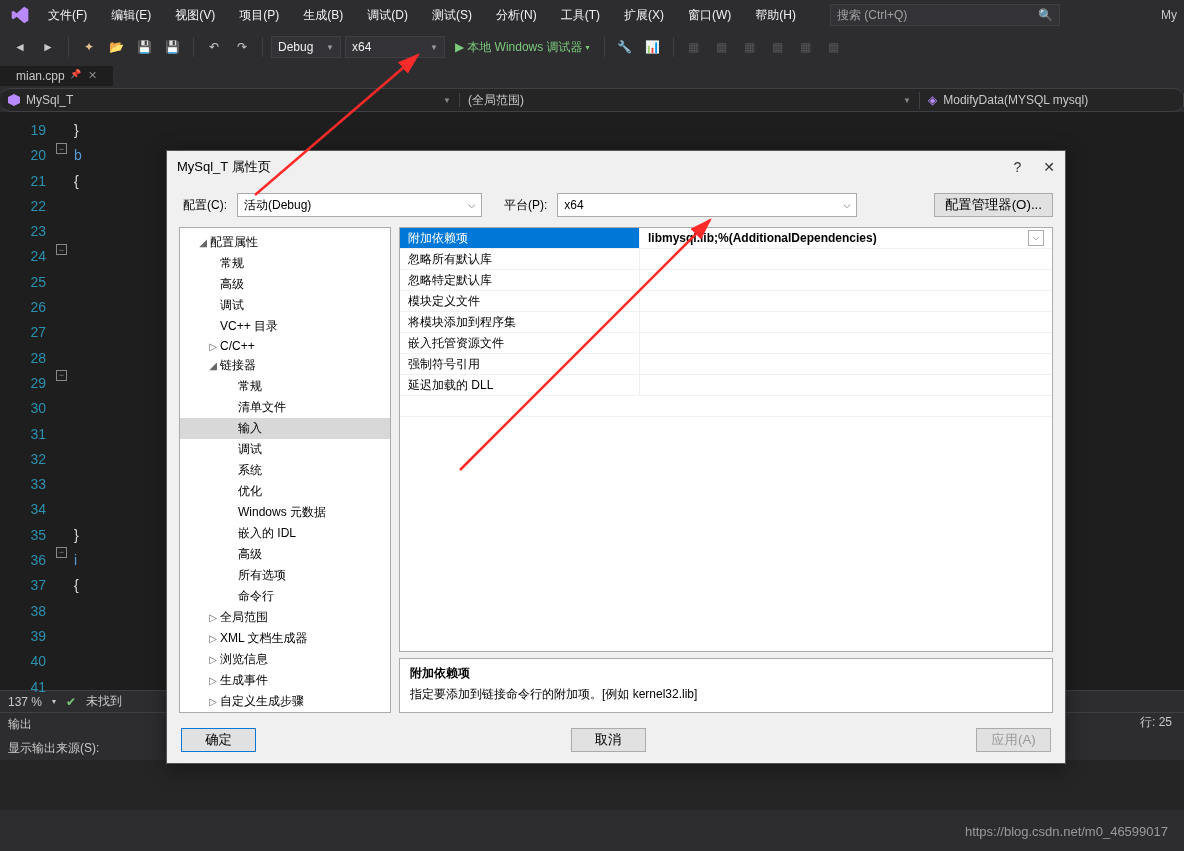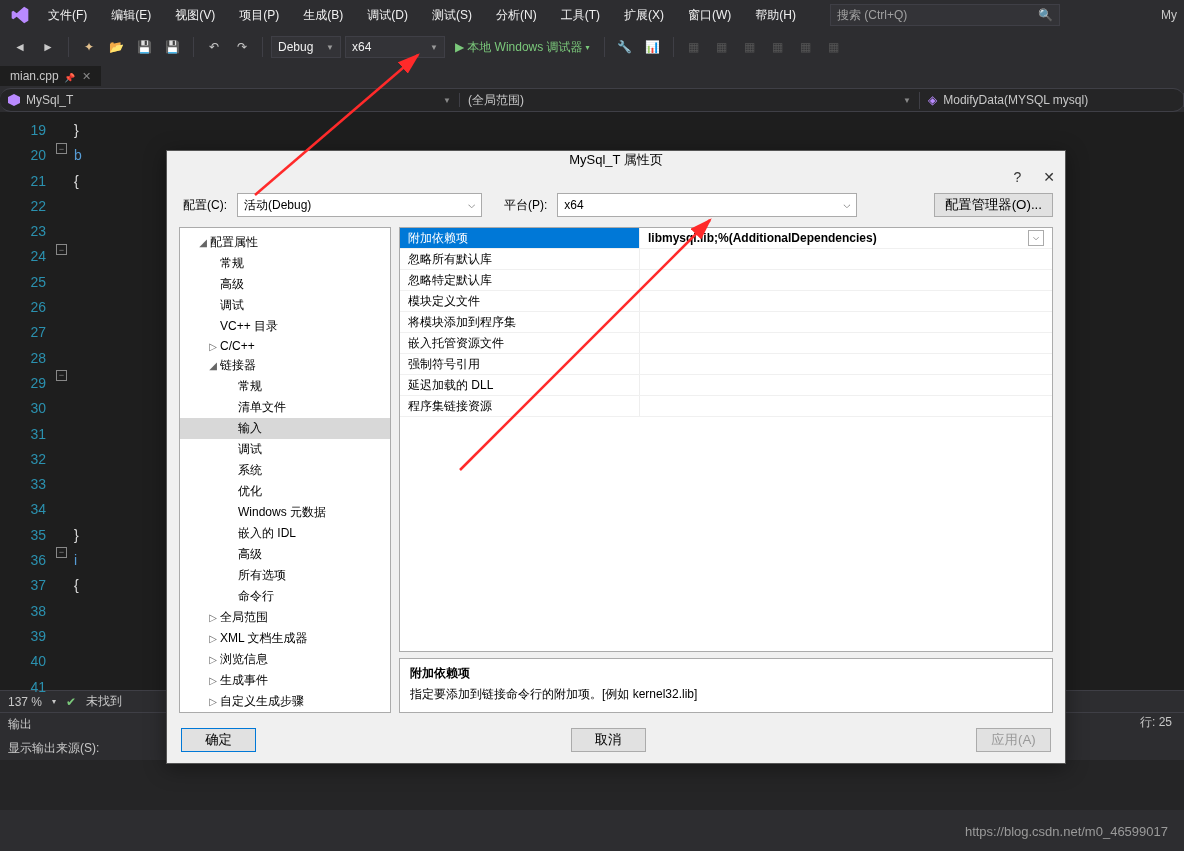--- a/index.html
+++ b/index.html
@@ -17,21 +17,21 @@
 .toolbar { height: 34px; display: flex; align-items: center; background: #2d2d30; padding: 0 8px; gap: 4px; }
 .tool-btn { width: 24px; height: 24px; display: inline-flex; align-items: center; justify-content: center; color: #c8c8c8; cursor: pointer; }
 .dropdown { background: #333337; border: 1px solid #3f3f46; height: 22px; padding: 0 6px; display: inline-flex; align-items: center; color: #f0f0f0; min-width: 70px; }
 .dropdown.debug { min-width: 70px; }
 .dropdown .caret { margin-left: auto; font-size: 8px; color: #999; }
 .debug-start { color: #7bc97b; display: inline-flex; align-items: center; gap: 3px; padding: 0 6px; }
 .sep { width: 1px; height: 20px; background: #3f3f46; margin: 0 4px; }
 
 
 .tabbar { height: 24px; background: #2d2d30; display: flex; align-items: center; }
-.tab { background: #1e1e1e; color: #c8c8c8; padding: 3px 10px; display: flex; align-items: flex-end; gap: 6px; font-size: 12px; }
+.tab { background: #1e1e1e; color: #c8c8c8; padding: 3px 16px; display: flex; align-items: flex-start; gap: 6px; font-size: 12px; }
 .tab .pin { font-size: 9px; color: #888; }
 .tab .close { font-size: 11px; color: #888; }
 
 
 .navrow { height: 24px; background: #252526; border-top: 1px solid #3f3f46; border-bottom: 1px solid #3f3f46; display: flex; align-items: center; border-radius: 11px; }
 .navitem { flex: 1; padding: 0 8px; display: flex; align-items: center; gap: 6px; color: #c8c8c8; border-right:1px solid #3f3f46; }
 .navitem .caret { margin-left: auto; font-size: 8px; color:#888; }
 .cube-icon { width:12px; height:12px; display:inline-block; }
 
 
@@ -45,21 +45,21 @@
 .statusrow { height:22px; background:#2d2d30; border-top:1px solid #3f3f46; display:flex; align-items:center; padding:0 8px; gap:10px; color:#c8c8c8; }
 .statusrow .ok-icon { color:#7bc97b; }
 
 
 .output-head { height:24px; background:#2d2d30; border-top:1px solid #3f3f46; padding:0 8px; display:flex; align-items:center; color:#c8c8c8; }
 .output-tools { height:24px; background:#2d2d30; padding:0 8px; display:flex; align-items:center; gap:8px; color:#c8c8c8; }
 .output-body { height:50px; background:#252526; }
 
 
 .dialog { position:absolute; left:166px; top:150px; width:900px; height:614px; background:#f0f0f0; border:1px solid #555; display:flex; flex-direction:column; color:#000; font-size:12px; box-shadow:0 4px 20px rgba(0,0,0,.4); }
-.dlg-title { height:32px; display:flex; align-items:center; padding:0 10px; font-size:13px;flex-direction:column; }
+.dlg-title { height:32px; display:flex; align-items:center; padding:0 10px; font-size:13px; }
 .dlg-title .title-controls { margin-left:auto; display:flex; gap:22px; font-size:14px; color:#333; }
 .dlg-config { height:44px; display:flex; align-items:center; padding:0 12px; gap:6px; }
 .dlg-config select, .combo { flex:1; height:24px; border:1px solid #ababab; background:#fff; padding:0 6px; display:flex; align-items:center; }
 .combo .caret { margin-left:auto; font-size:9px; color:#666; }
 .dlg-config .lbl { padding:0 4px; }
 .config-btn { height:24px; border:1px solid #ababab; background:#e1e1e1; padding:0 10px; cursor:pointer; }
 .dlg-body { flex:1; display:flex; padding:0 12px 4px 12px; gap:8px; overflow:hidden;}
 .tree { width:212px; border:1px solid #ababab; background:#fff; overflow-y:auto; padding:4px 0; }
 .tree-item { padding:2px 4px 2px 18px; cursor:pointer; white-space:nowrap; }
 .tree-item.lvl1 { }
@@ -327,21 +327,20 @@
           </div>
           <div class="prop-row">
             <div class="key">强制符号引用</div>
             <div class="val"></div>
           </div>
           <div class="prop-row">
             <div class="key">延迟加载的 DLL</div>
             <div class="val"></div>
           </div>
           <div class="prop-row">
-            <div class="key">程序集链接资源</div>
             <div class="val"></div>
           </div>
         </div>
       <div class="prop-desc">
         <div class="hd">附加依赖项</div>
         <div>指定要添加到链接命令行的附加项。[例如 kernel32.lib]</div>
       </div>
     </div>
   </div>
   <div class="dlg-buttons">

